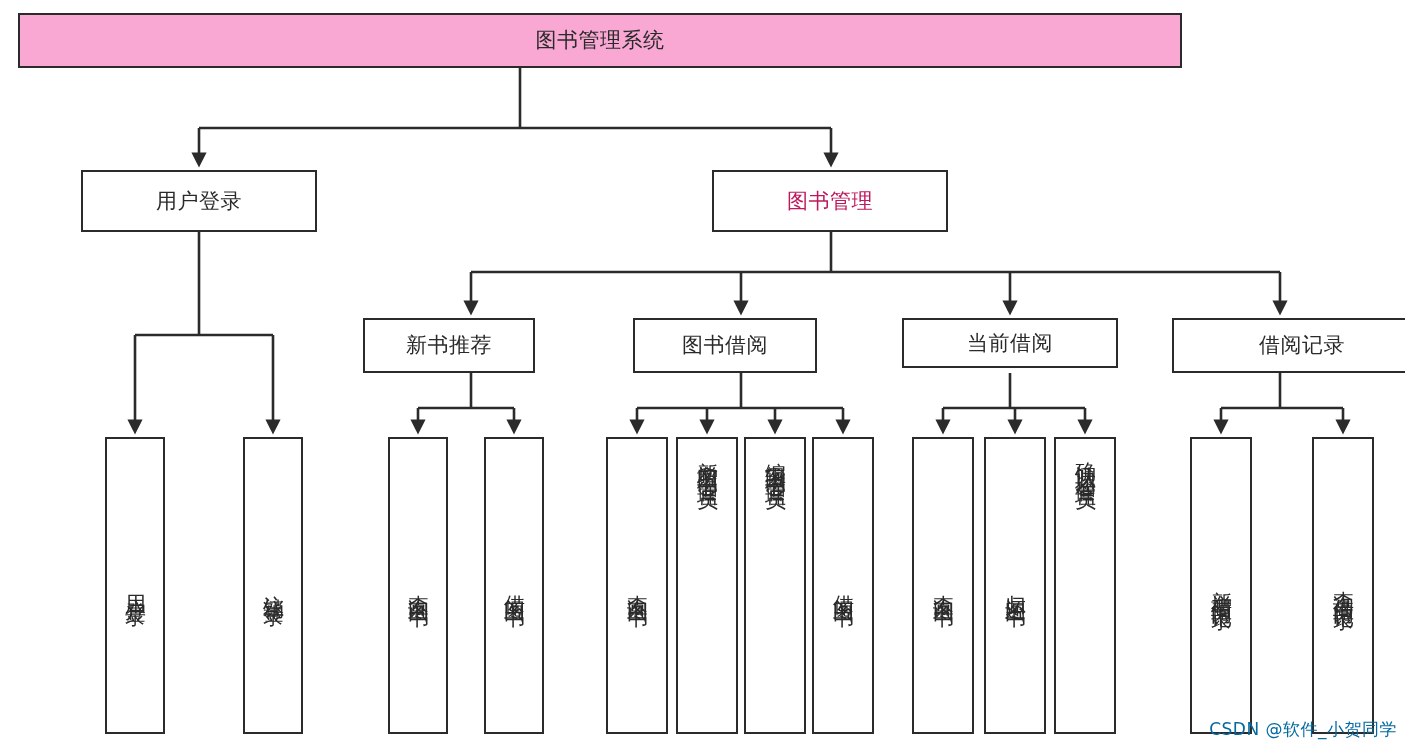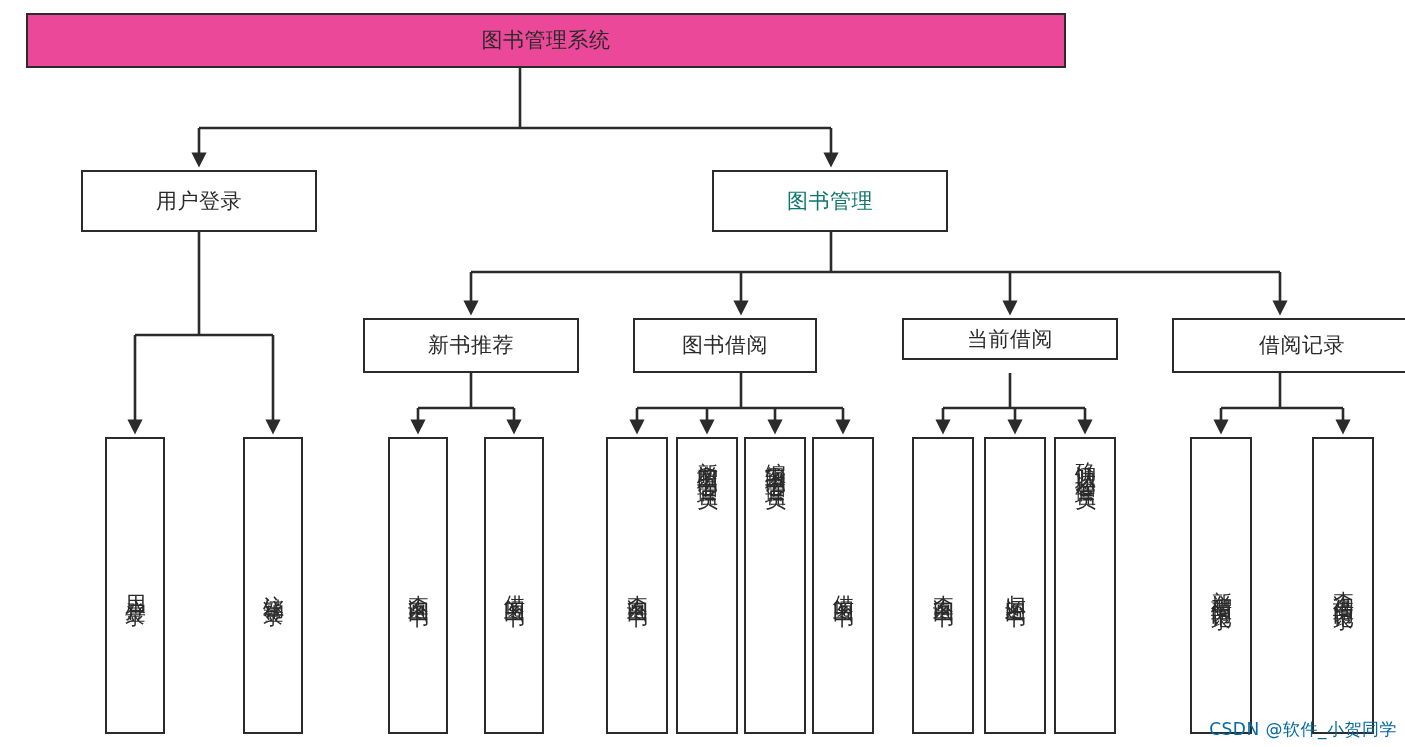--- a/index.html
+++ b/index.html
@@ -123,38 +123,38 @@
       <path d="M 1015 408 L 1015 427" marker-end="url(#arrow)"></path>
       <path d="M 1085 408 L 1085 427" marker-end="url(#arrow)"></path>
 
       <path d="M 1280 373 L 1280 408"></path>
       <path d="M 1221 408 L 1343 408"></path>
       <path d="M 1221 408 L 1221 427" marker-end="url(#arrow)"></path>
       <path d="M 1343 408 L 1343 427" marker-end="url(#arrow)"></path>
     </g>
   </svg>
 
-  <div class="node h" style="left: 18px; top: 13px; width: 1040px; height: 55px; border-color: rgb(43, 43, 43); background: #ec4899; color: rgb(42, 42, 42); margin-left: 8px;">
+  <div class="node h" style="left: 18px; top: 13px; width: 1164px; height: 55px; border-color: rgb(43, 43, 43); background: #f9a8d4; color: rgb(42, 42, 42);">
     <span class="label">图书管理系统</span>
   </div>
 
   <div class="node h" style="left: 81px; top: 170px; width: 236px; height: 62px; border-color: rgb(43, 43, 43); background: rgb(255, 255, 255); color: rgb(42, 42, 42);">
     <span class="label">用户登录</span>
   </div>
-  <div class="node h" style="left: 712px; top: 170px; width: 236px; height: 62px; border-color: rgb(43, 43, 43); background: rgb(255, 255, 255); color: #0f766e;">
+  <div class="node h" style="left: 712px; top: 170px; width: 236px; height: 62px; border-color: rgb(43, 43, 43); background: rgb(255, 255, 255); color: #be185d;">
     <span class="label">图书管理</span>
   </div>
 
-  <div class="node h" style="left: 363px; top: 318px; width: 216px; height: 55px; border-color: rgb(43, 43, 43); background: rgb(255, 255, 255); color: rgb(42, 42, 42);">
+  <div class="node h" style="left: 363px; top: 318px; width: 172px; height: 55px; border-color: rgb(43, 43, 43); background: rgb(255, 255, 255); color: rgb(42, 42, 42);">
     <span class="label">新书推荐</span>
   </div>
   <div class="node h" style="left: 633px; top: 318px; width: 184px; height: 55px; border-color: rgb(43, 43, 43); background: rgb(255, 255, 255); color: rgb(42, 42, 42);">
     <span class="label">图书借阅</span>
   </div>
-  <div class="node h" style="left: 902px; top: 318px; width: 216px; height: 42px; border-color: rgb(43, 43, 43); background: rgb(255, 255, 255); color: rgb(42, 42, 42);">
+  <div class="node h" style="left: 902px; top: 318px; width: 216px; height: 50px; border-color: rgb(43, 43, 43); background: rgb(255, 255, 255); color: rgb(42, 42, 42);">
     <span class="label">当前借阅</span>
   </div>
   <div class="node h" style="left: 1172px; top: 318px; width: 260px; height: 55px; border-color: rgb(43, 43, 43); background: rgb(255, 255, 255); color: rgb(42, 42, 42);">
     <span class="label">借阅记录</span>
   </div>
 
   <div class="node v center" style="left: 105px; top: 437px; width: 60px; height: 297px; border-color: rgb(43, 43, 43); background: rgb(255, 255, 255); color: rgb(42, 42, 42);">
     <span class="label">用户登录</span>
   </div>
   <div class="node v center" style="left: 243px; top: 437px; width: 60px; height: 297px; border-color: rgb(43, 43, 43); background: rgb(255, 255, 255); color: rgb(42, 42, 42);">

